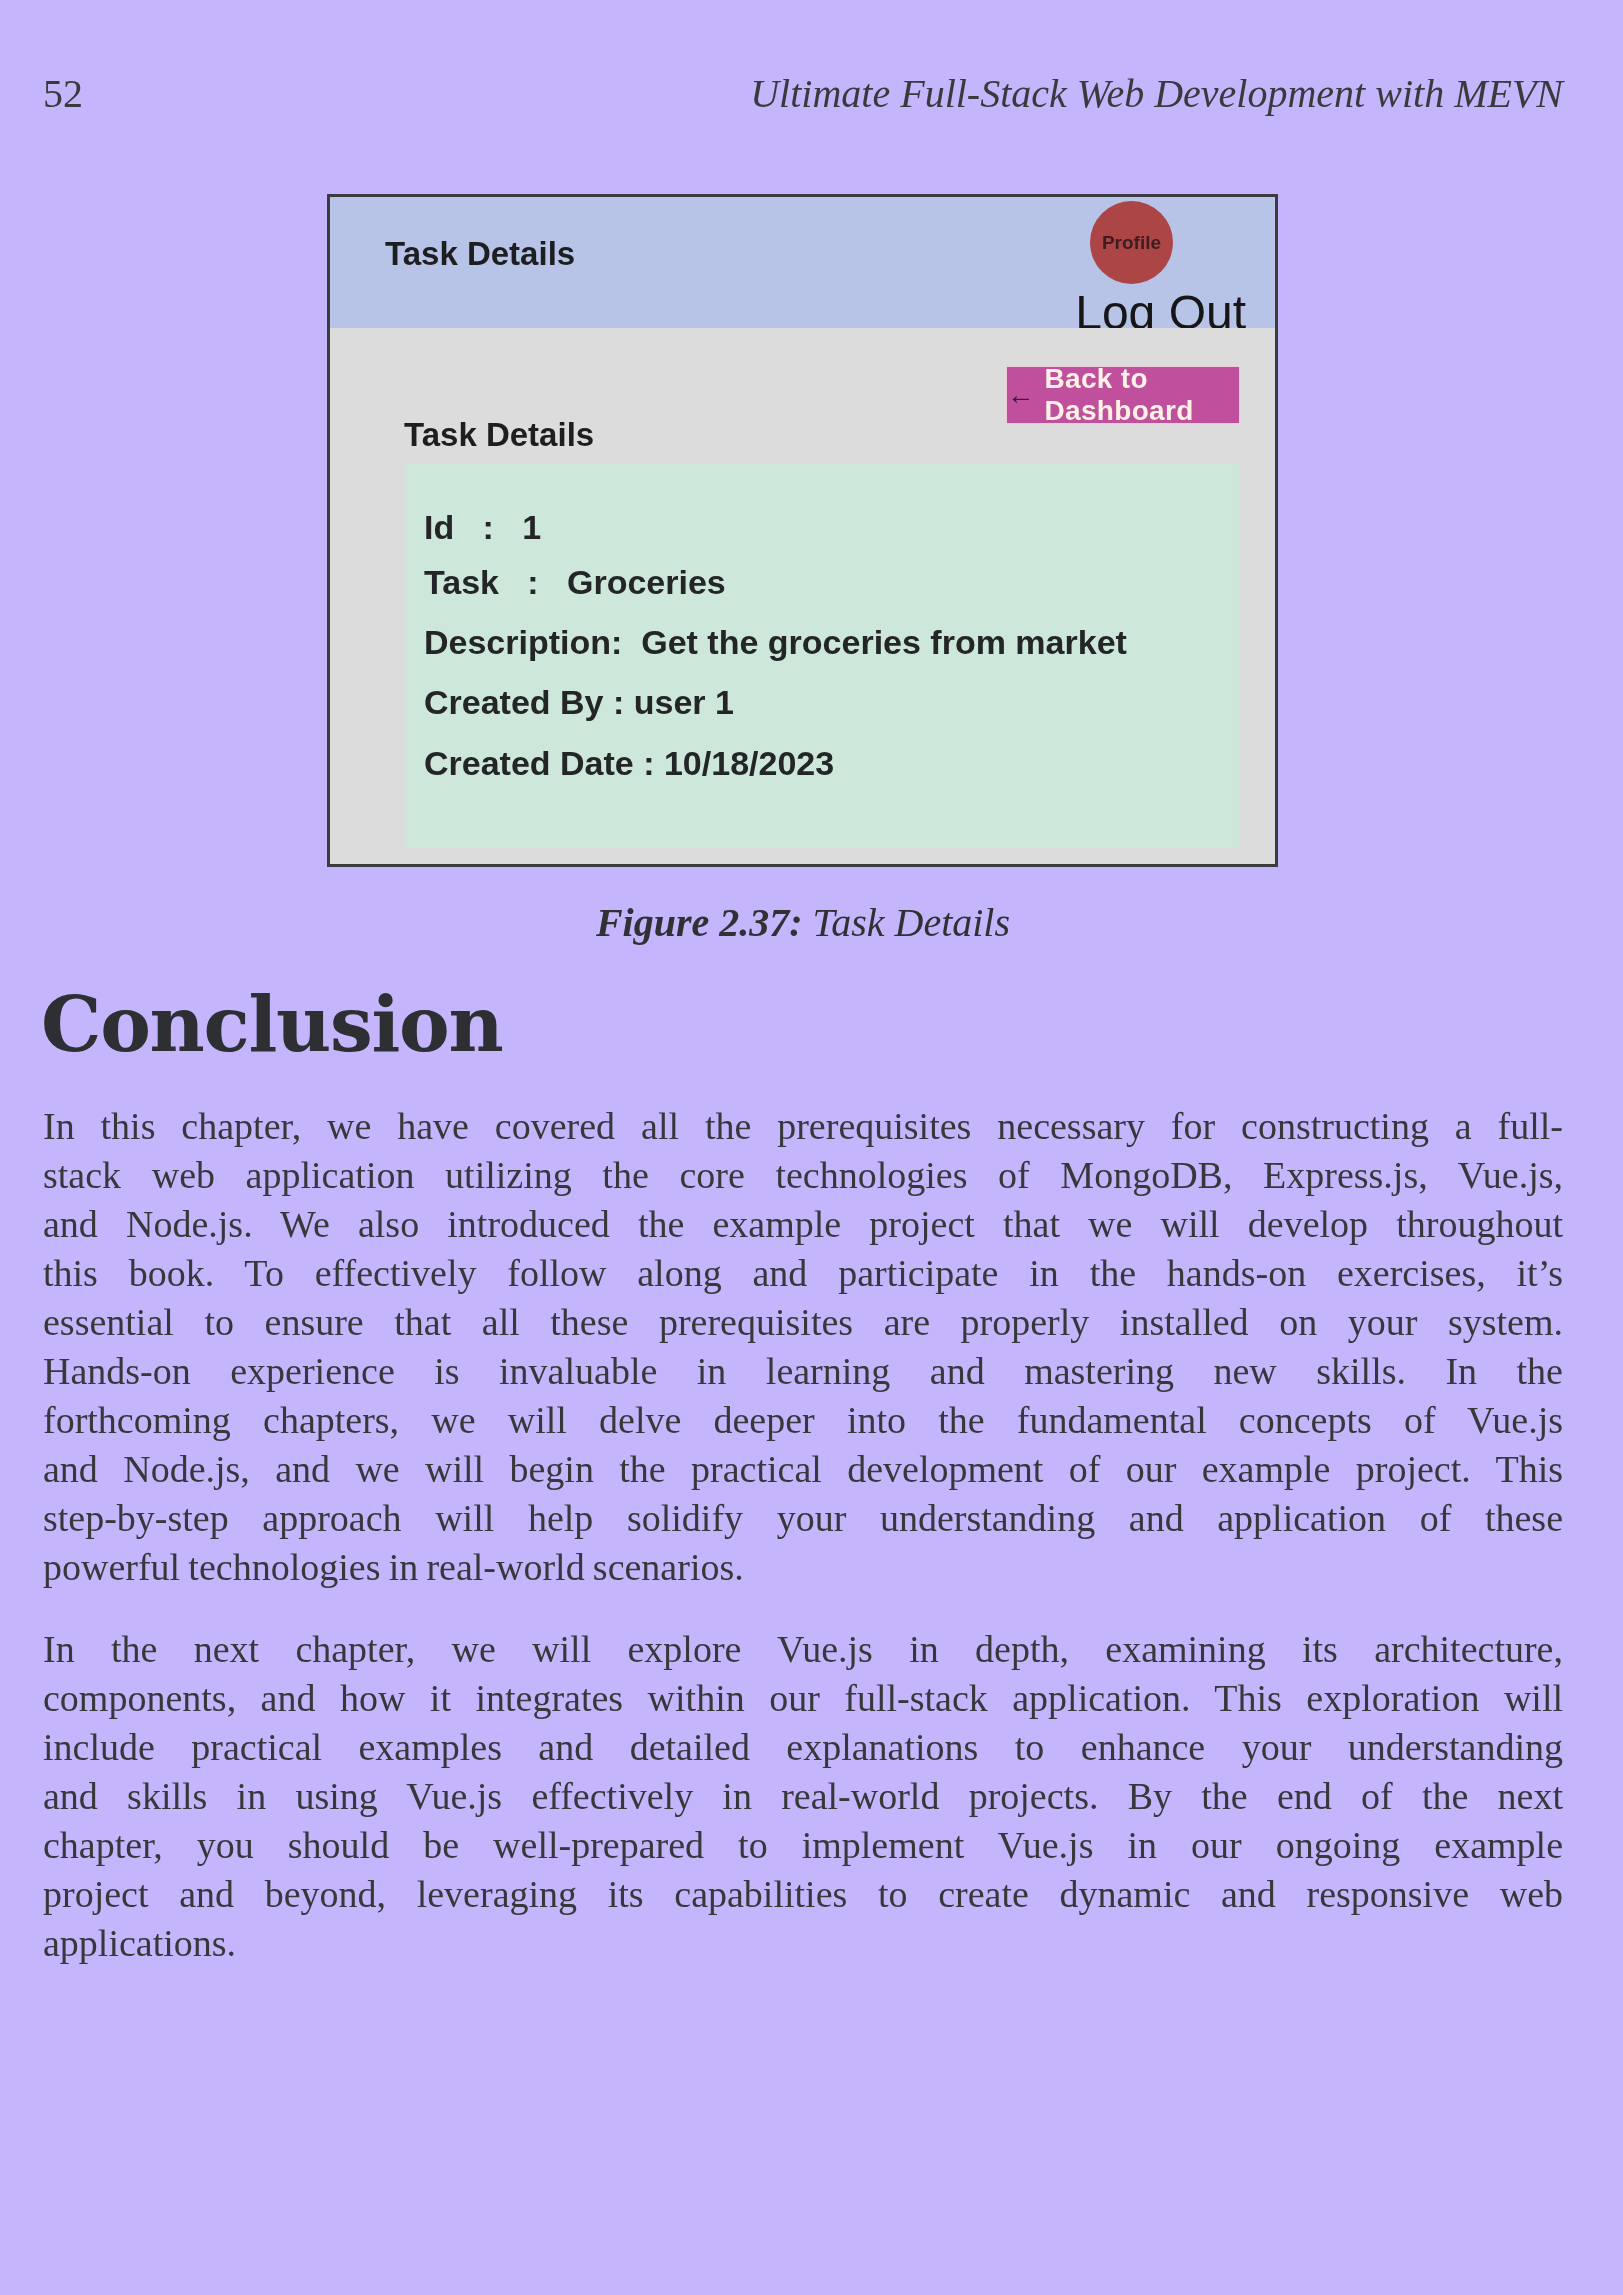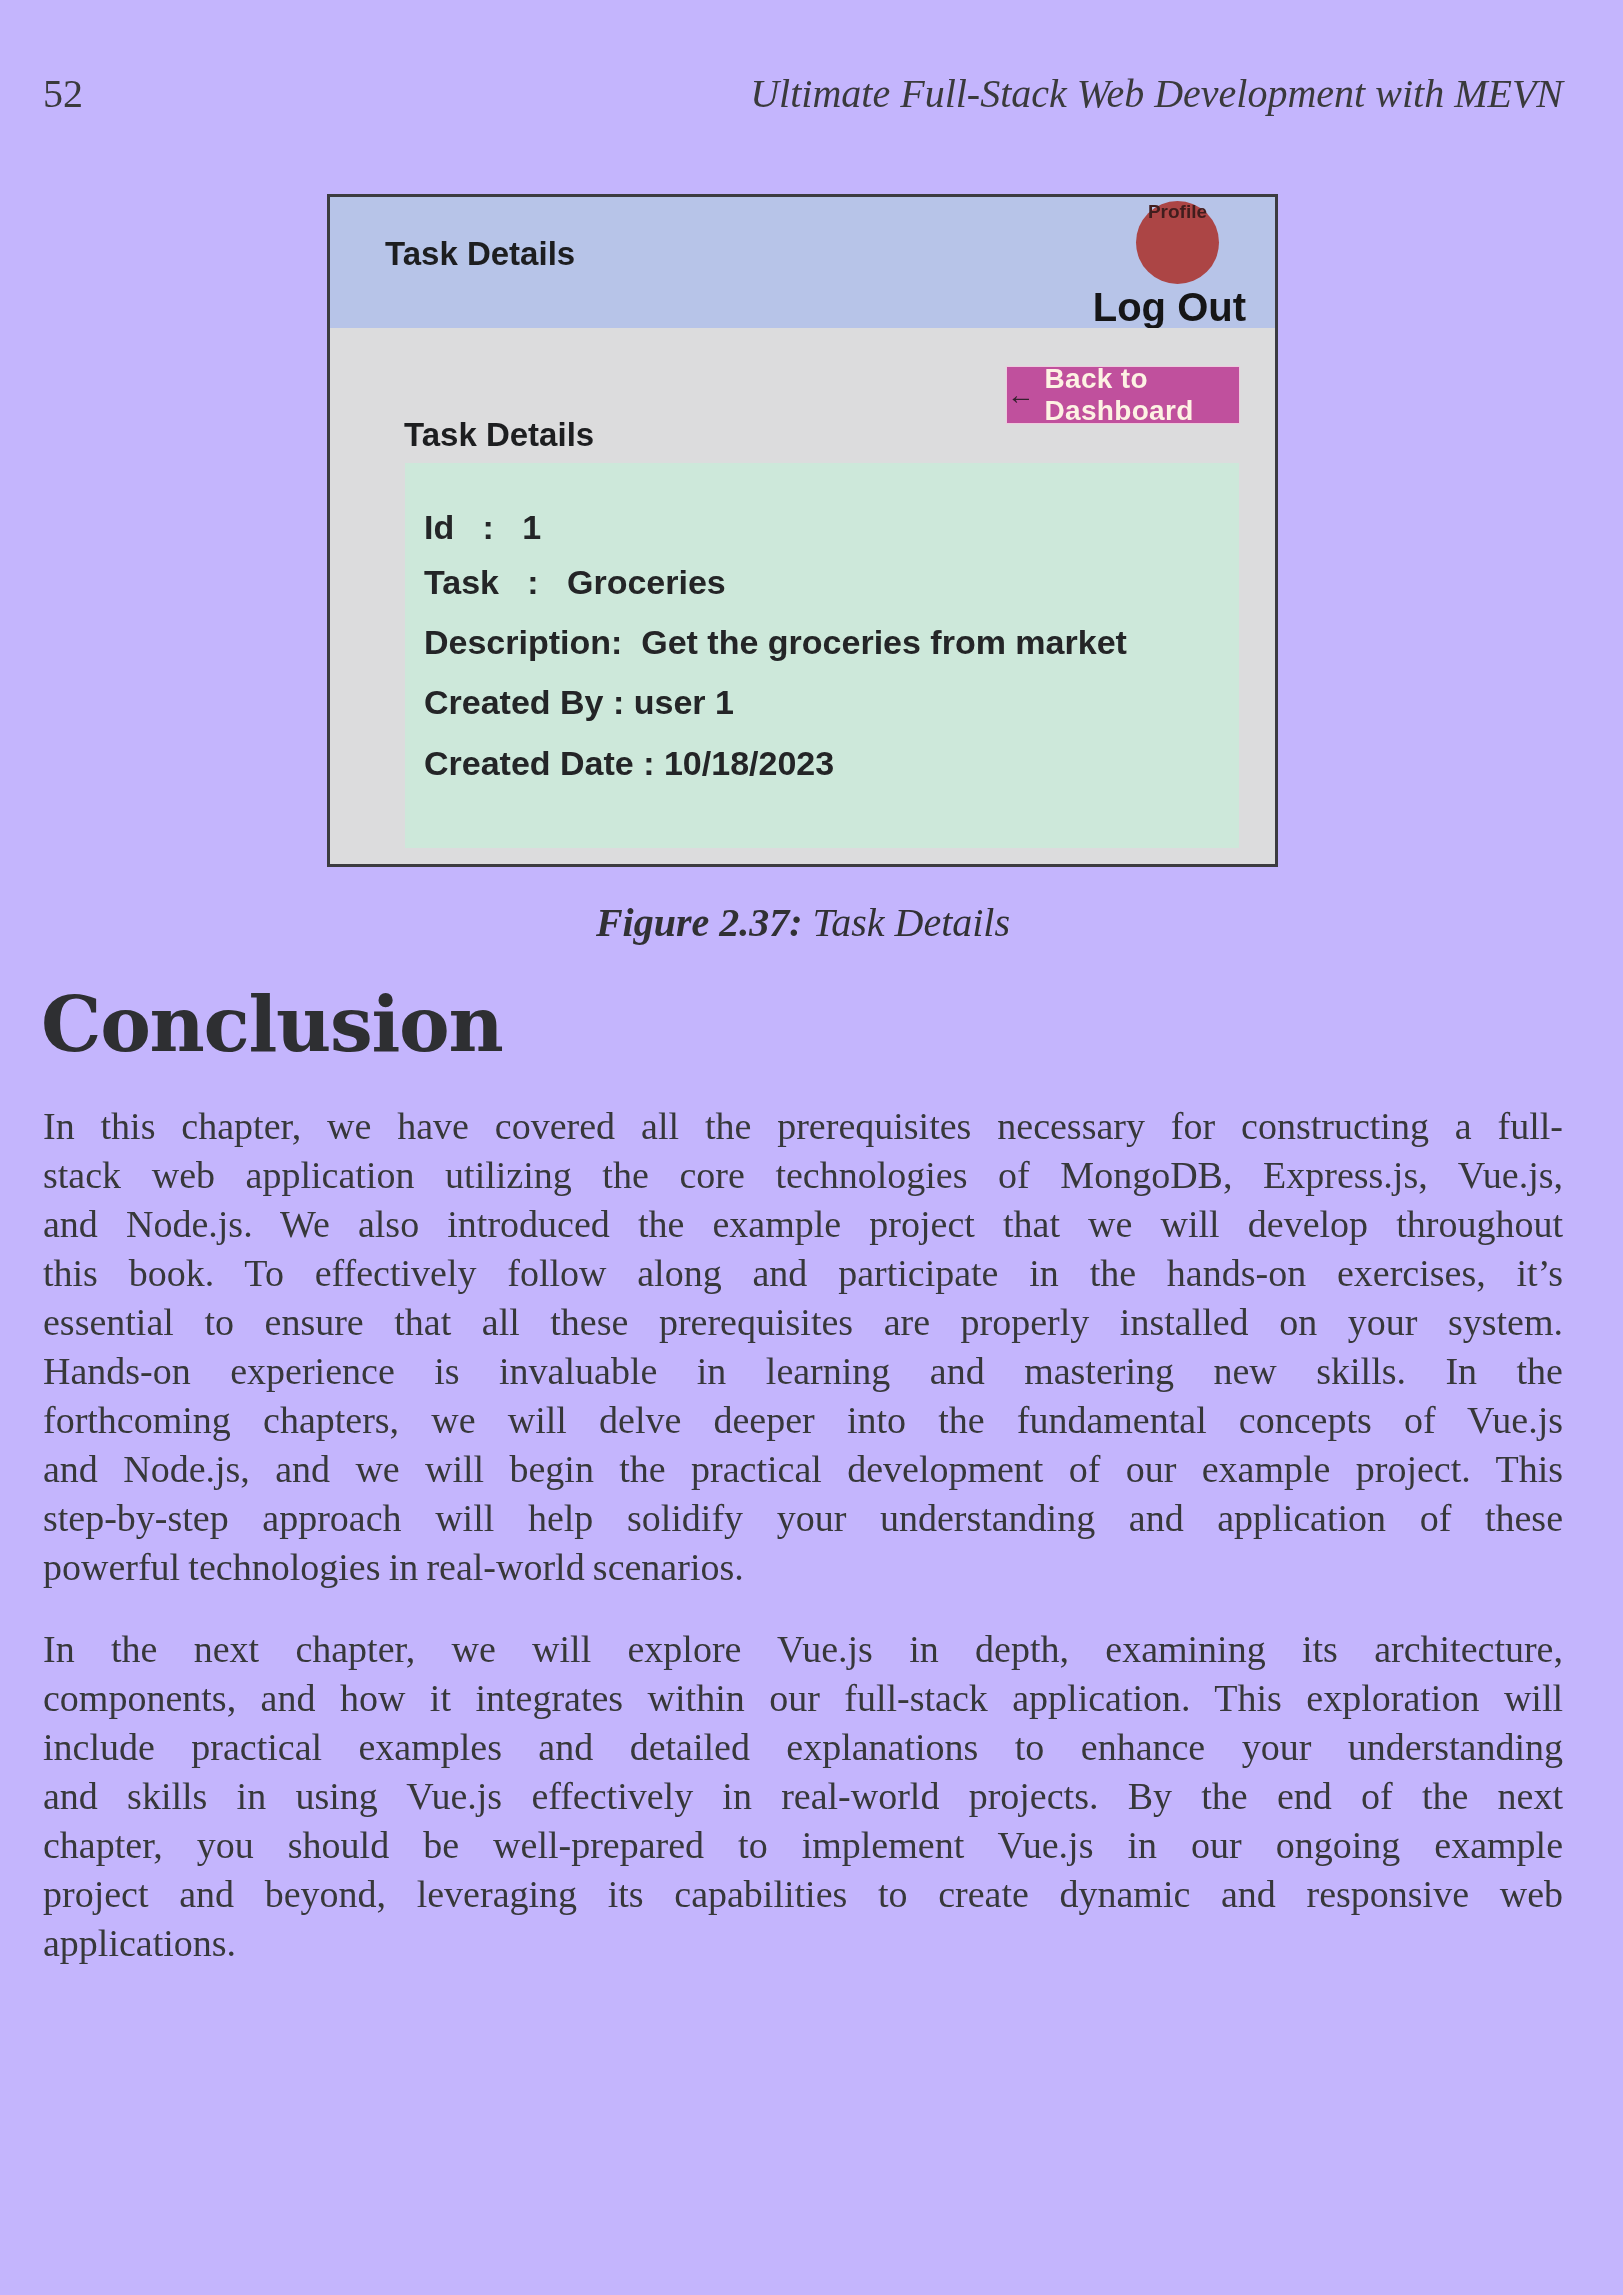--- a/index.html
+++ b/index.html
@@ -18,24 +18,24 @@
            justify-content:space-between;align-items:baseline;font-size:40px;color:#3a3a3c;}
   .runhead .pageno{font-style:normal;}
   .runhead .booktitle{font-style:italic;}
 
   
   .shot{position:absolute;left:327px;top:194px;width:951px;height:673px;
         border:3.1px solid var(--frame-border);background:var(--body-gray);
         font-family:"Liberation Sans", sans-serif;}
   .shot-header{position:absolute;left:0;top:0;width:945px;height:131px;background:var(--header-blue);}
   .shot-title{position:absolute;left:55px;top:38px;font-size:33px;font-weight:700;color:var(--ink);}
-  .profile-btn{position:absolute;left:806px;top:4.4px;width:83px;height:83px;border-radius:50%;
-               background:var(--profile-red);display:flex;align-items:flex-start;justify-content:center;}
+  .profile-btn{position:absolute;left:760px;top:4.4px;width:83px;height:83px;border-radius:50%;
+               background:var(--profile-red);display:flex;align-items:center;justify-content:center;}
   .profile-btn span{font-size:19px;font-weight:700;color:var(--profile-text);}
-  .logout{position:absolute;right:29px;top:88px;font-size:40px;font-weight:700;color:#161617;}
+  .logout{position:absolute;right:29px;top:88px;font-size:48px;font-weight:400;color:#161617;}
 
   .shot-body{position:absolute;left:0;top:131px;width:945px;height:536px;background:var(--body-gray);}
   .back-btn{position:absolute;left:676px;top:38px;width:234px;height:58px;
             background:var(--button-magenta);border:1.9px solid var(--button-border);
             display:flex;align-items:center;justify-content:center;}
   .back-btn .arrow{font-size:27.6px;color:var(--button-arrow);margin-right:10px;font-weight:700;}
   .back-btn .lbl{font-size:28px;font-weight:700;color:var(--button-text);letter-spacing:0.3px;}
   .section-title{position:absolute;left:74px;top:88px;font-size:33px;font-weight:700;color:var(--ink);}
   .detail-panel{position:absolute;left:75px;top:135px;width:834px;height:385px;background:var(--panel-green);padding-left:36px;}
   .detail-row{position:absolute;left:19px;font-size:34px;font-weight:700;color:#242527;white-space:pre;}

